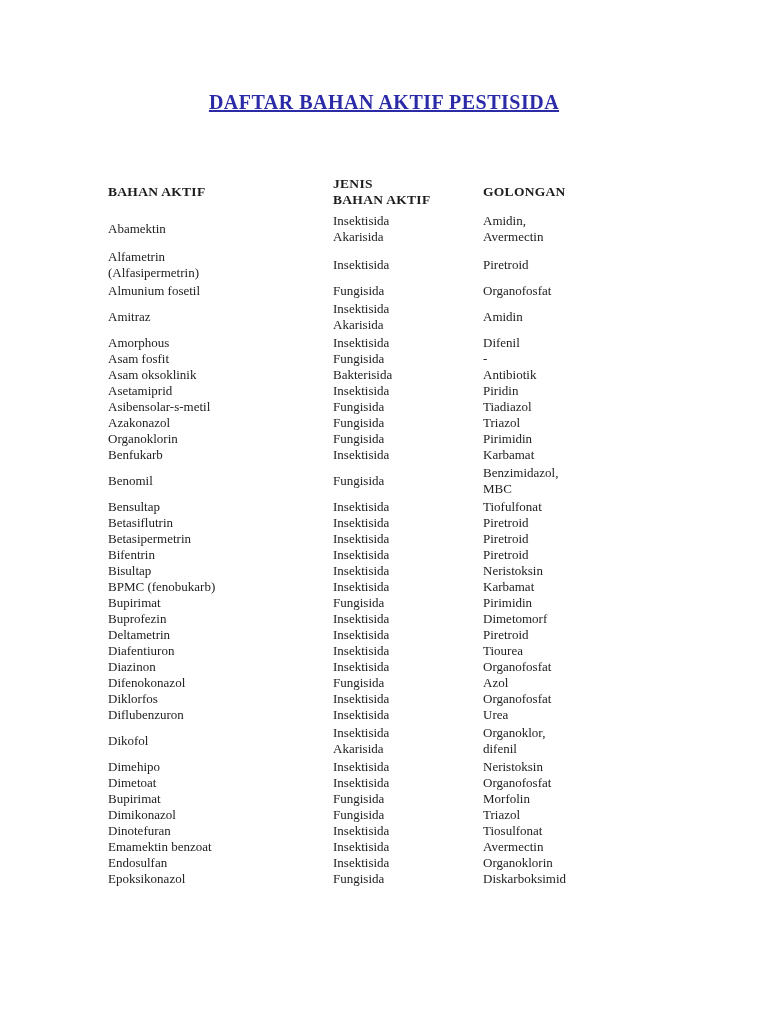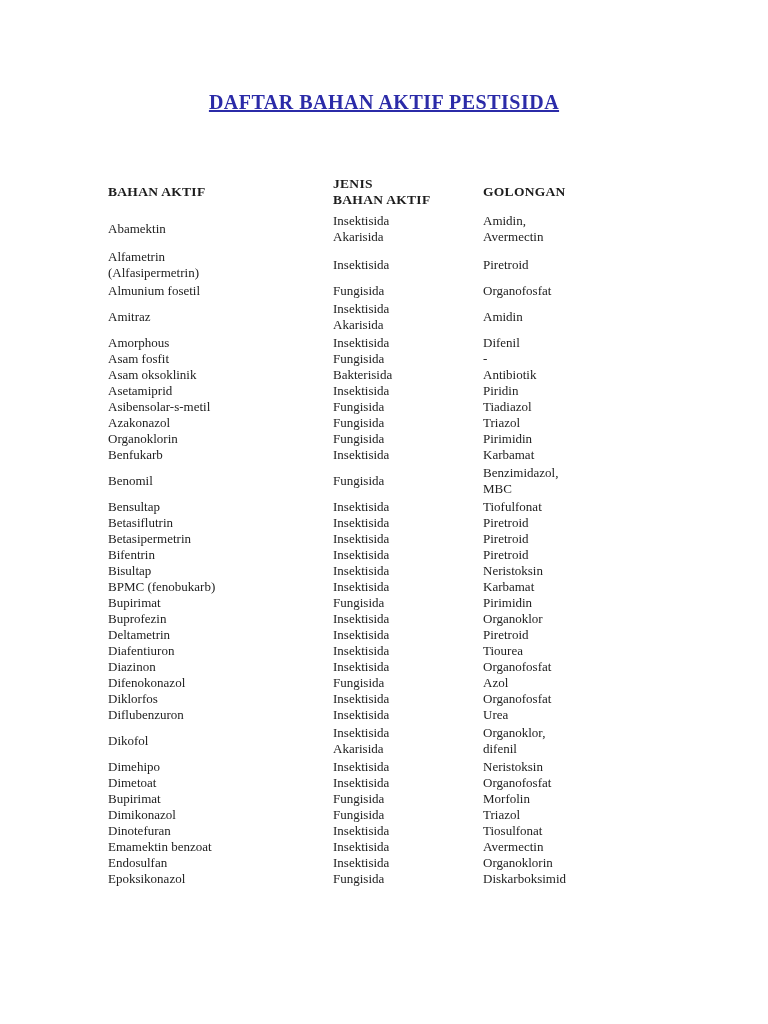--- a/index.html
+++ b/index.html
@@ -187,21 +187,21 @@
           <td>Karbamat</td>
         </tr>
         <tr>
           <td>Bupirimat</td>
           <td>Fungisida</td>
           <td>Pirimidin</td>
         </tr>
         <tr>
           <td>Buprofezin</td>
           <td>Insektisida</td>
-          <td>Organoklor</td>
+          <td>Dimetomorf</td>
         </tr>
         <tr>
           <td>Deltametrin</td>
           <td>Insektisida</td>
           <td>Piretroid</td>
         </tr>
         <tr>
           <td>Diafentiuron</td>
           <td>Insektisida</td>
           <td>Tiourea</td>

